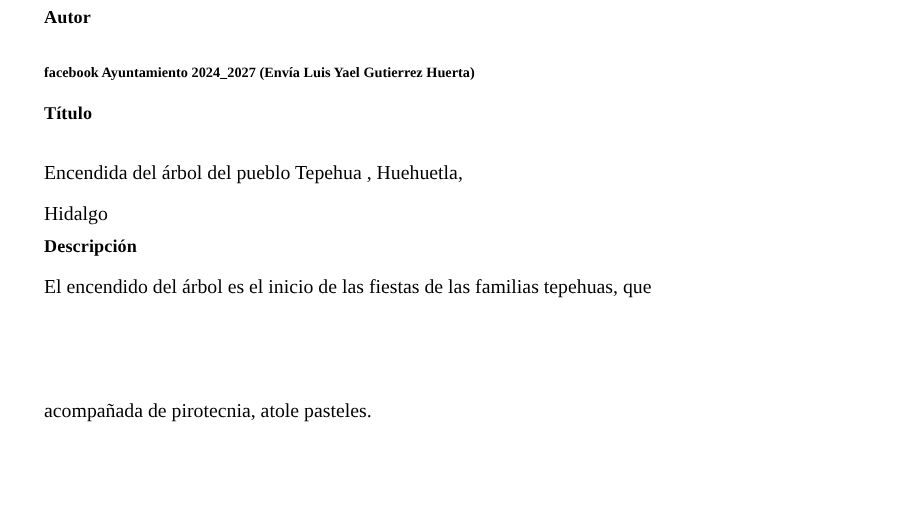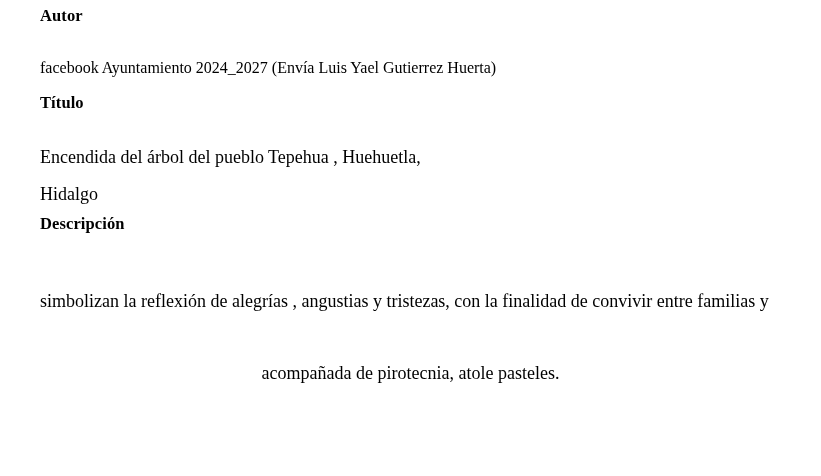--- a/index.html
+++ b/index.html
@@ -26,22 +26,22 @@
     left: 40px;
     right: 40px;
   }
   .label {
     font-weight: bold;
     font-size: 16.5px;
     line-height: 1.2;
     letter-spacing: 0.1px;
   }
   .value {
-    font-weight: normal;
-    font-size: 16px;
+    font-weight: bold;
+    font-size: 13px;
     line-height: 1.2;
   }
   .line {
     display: block;
     font-size: 18px;
     line-height: 1.22;
     font-weight: normal;
   }
 
   
@@ -49,38 +49,38 @@
   #author-value   { top: 58px; }
 
   #title-label    { top: 93px; }
   #title-line-1   { top: 147px; }
   #title-line-2   { top: 184px; }
 
   #desc-label     { top: 214px; }
   #desc-line-1    { top: 250px; }
   #desc-line-2    { top: 291px; }
   #desc-line-3    { top: 327px; }
-  #desc-line-4    { top: 363px; text-align: center; }
+  #desc-line-4    { top: 363px; }
 </style>
 </head>
 <body>
 
 <div class="page">
 
   <div class="field label" id="author-label">Autor</div>
 
   <div class="field value" id="author-value">facebook Ayuntamiento 2024_2027 (Envía Luis Yael Gutierrez Huerta)</div>
 
   <div class="field label" id="title-label">Título</div>
 
   <div class="field line" id="title-line-1">Encendida del árbol del pueblo Tepehua , Huehuetla,</div>
 
   <div class="field label" id="desc-label">Descripción</div>
 
   <div class="field line" id="title-line-2">Hidalgo</div>
 
+  <div class="field line" id="desc-line-1">El encendido del árbol es el inicio de las fiestas de las familias tepehuas, que</div>
 
-  <div class="field line" id="desc-line-2">simbolizan la reflexión de alegrías , angustias y tristezas, con la finalidad de convivir entre familias y</div>
 
 
   <div class="field line" id="desc-line-4">acompañada de pirotecnia, atole pasteles.</div>
 
 </div>
 
 </body></html>

